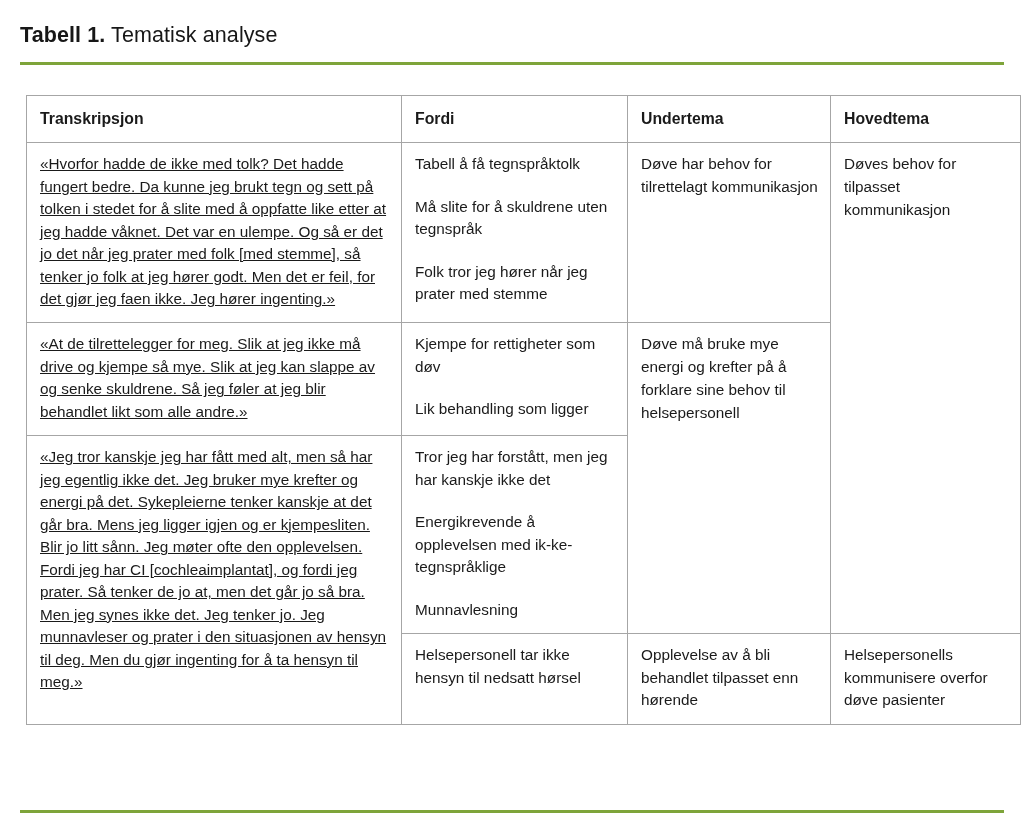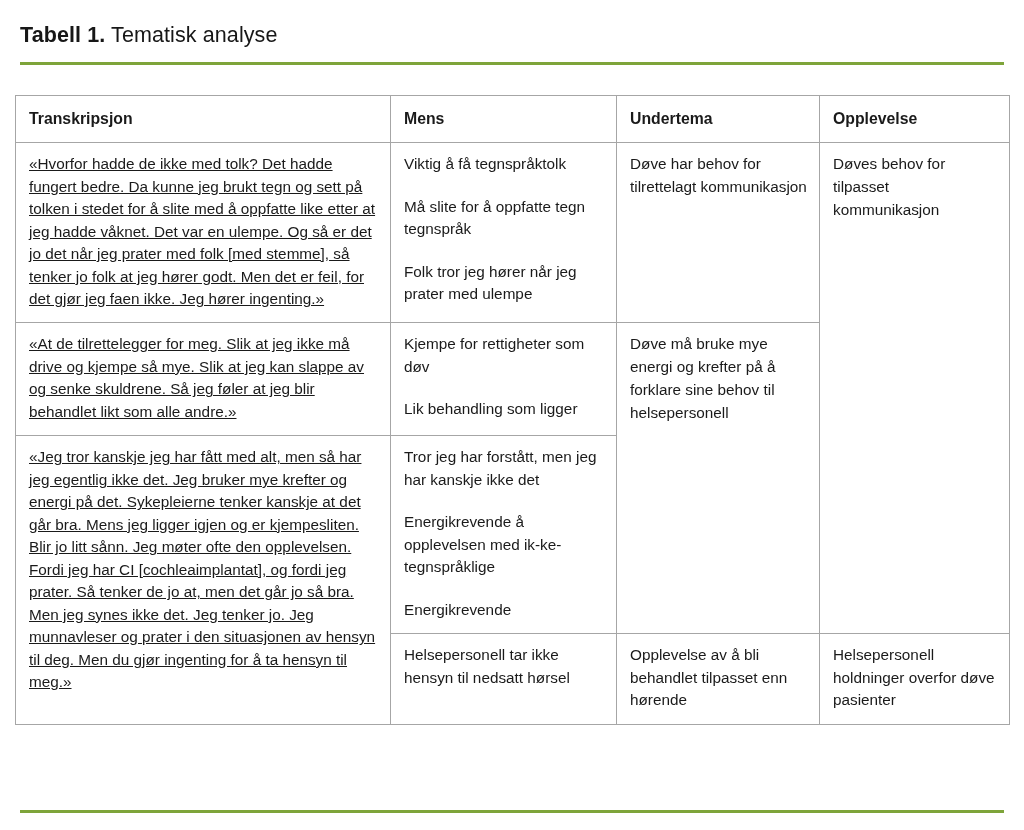--- a/index.html
+++ b/index.html
@@ -60,21 +60,21 @@
   }
 
   
   .table-wrap {
     margin-top: 30px;
   }
   table.analysis {
     border-collapse: collapse;
     table-layout: fixed;
     width: 994px;
-    margin-left: 0;
+    margin-left: 11px;
     font-size: 15.3px;
     line-height: 1.47;
   }
   table.analysis col.c-transkripsjon { width: 375px; }
   table.analysis col.c-kode          { width: 226px; }
   table.analysis col.c-undertema     { width: 203px; }
   table.analysis col.c-hovedtema     { width: 190px; }
 
   table.analysis th,
   table.analysis td {
@@ -127,35 +127,35 @@
     <table class="analysis">
       <colgroup>
         <col class="c-transkripsjon">
         <col class="c-kode">
         <col class="c-undertema">
         <col class="c-hovedtema">
       </colgroup>
       <thead>
         <tr>
           <th>Transkripsjon</th>
-          <th>Mens</th>
+          <th>Fordi</th>
           <th>Undertema</th>
-          <th>Opplevelse</th>
+          <th>Hovedtema</th>
         </tr>
       </thead>
       <tbody>
 
         <tr>
           <td class="quote-cell">
             <p class="cell-block">«Hvorfor hadde de ikke med tolk? Det hadde fungert bedre. Da kunne jeg brukt tegn og sett på tolken i stedet for å slite med å oppfatte like etter at jeg hadde våknet. Det var en ulempe. Og så er det jo det når jeg prater med folk [med stemme], så tenker jo folk at jeg hører godt. Men det er feil, for det gjør jeg faen ikke. Jeg hører ingenting.»</p>
           </td>
           <td>
-            <p class="cell-block">Viktig å få tegnspråktolk</p>
-            <p class="cell-block">Må slite for å oppfatte tegn tegnspråk</p>
-            <p class="cell-block">Folk tror jeg hører når jeg prater med ulempe</p>
+            <p class="cell-block">Tabell å få tegnspråktolk</p>
+            <p class="cell-block">Må slite for å skuldrene uten tegnspråk</p>
+            <p class="cell-block">Folk tror jeg hører når jeg prater med stemme</p>
           </td>
           <td class="theme-cell" rowspan="1">
             <p class="cell-block">Døve har behov for tilrettelagt kommunikasjon</p>
           </td>
           <td class="theme-cell tall-theme" rowspan="3">
             <p class="cell-block">Døves behov for tilpasset kommunikasjon</p>
           </td>
         </tr>
 
         <tr>
@@ -171,33 +171,33 @@
           </td>
         </tr>
 
         <tr>
           <td class="quote-cell" rowspan="2">
             <p class="cell-block">«Jeg tror kanskje jeg har fått med alt, men så har jeg egentlig ikke det. Jeg bruker mye krefter og energi på det. Sykepleierne tenker kanskje at det går bra. Mens jeg ligger igjen og er kjempesliten. Blir jo litt sånn. Jeg møter ofte den opplevelsen. Fordi jeg har CI [cochleaimplantat], og fordi jeg prater. Så tenker de jo at, men det går jo så bra. Men jeg synes ikke det. Jeg tenker jo. Jeg munnavleser og prater i den situasjonen av hensyn til deg. Men du gjør ingenting for å ta hensyn til meg.»</p>
           </td>
           <td>
             <p class="cell-block">Tror jeg har forstått, men jeg har kanskje ikke det</p>
             <p class="cell-block">Energikrevende å opplevelsen med ik-ke-tegnspråklige</p>
-            <p class="cell-block">Energikrevende</p>
+            <p class="cell-block">Munnavlesning</p>
           </td>
         </tr>
 
         <tr>
           <td>
             <p class="cell-block">Helsepersonell tar ikke hensyn til nedsatt hørsel</p>
           </td>
           <td>
             <p class="cell-block">Opplevelse av å bli behandlet tilpasset enn hørende</p>
           </td>
           <td>
-            <p class="cell-block">Helsepersonell holdninger overfor døve pasienter</p>
+            <p class="cell-block">Helsepersonells kommunisere overfor døve pasienter</p>
           </td>
         </tr>
 
       </tbody>
     </table>
   </div>
 
   <div class="rule-bottom"></div>
 
 </div>

